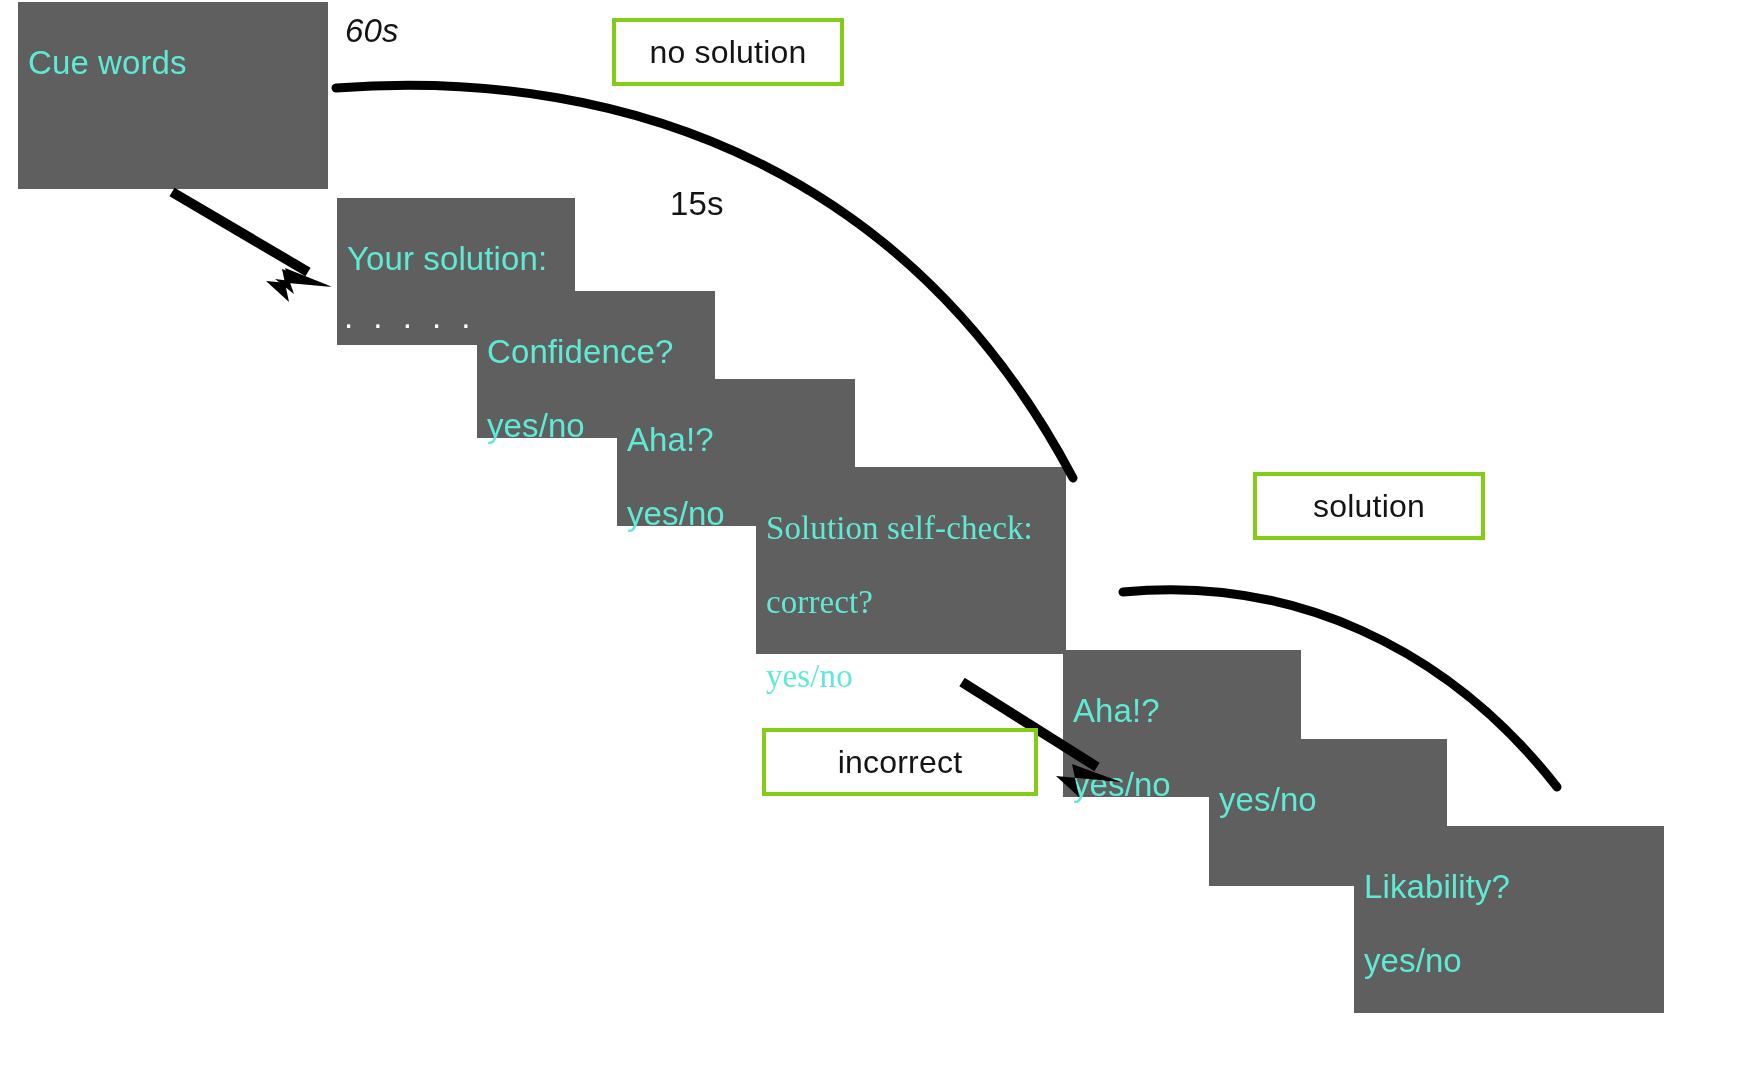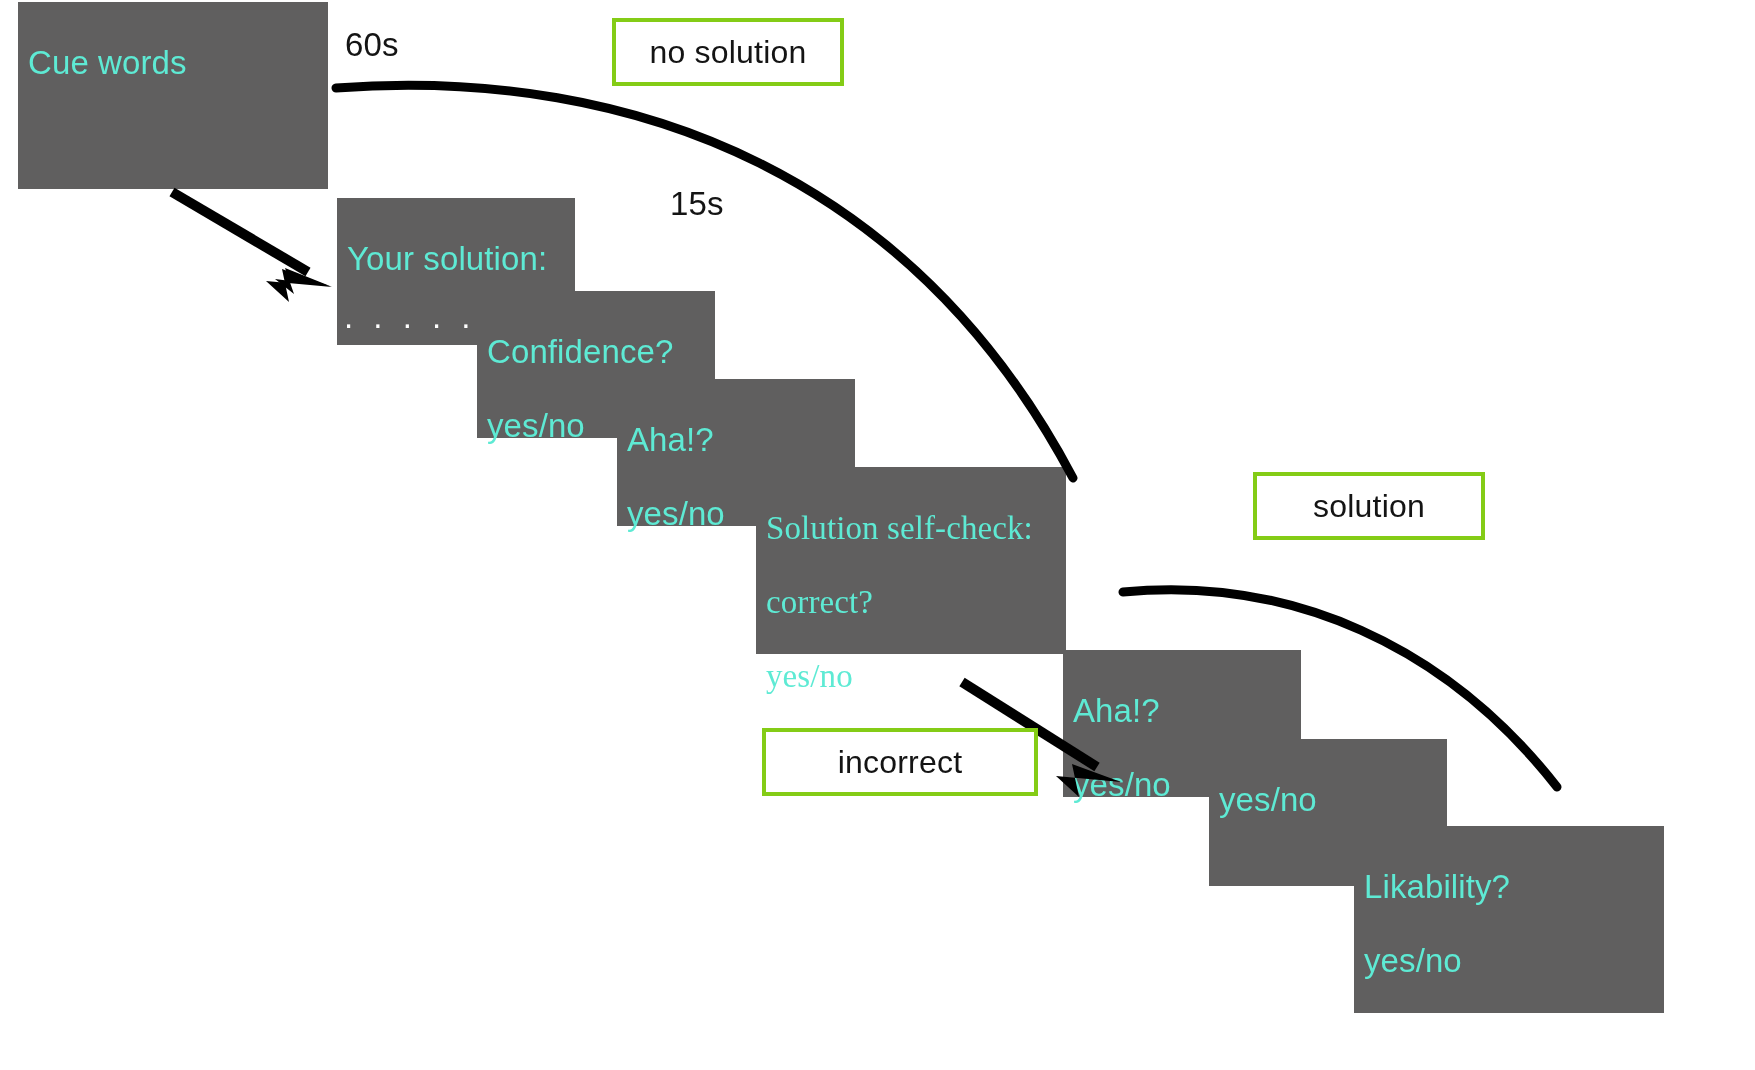--- a/index.html
+++ b/index.html
@@ -102,21 +102,21 @@
 
   <div class="screen" style="left:1209px; top:739px; width:238px; height:147px; z-index:7;">
     <span class="line">yes/no</span>
   </div>
 
   <div class="screen" style="left:1354px; top:826px; width:310px; height:187px; z-index:8;">
     <span class="line">Likability?</span>
     <span class="line">yes/no</span>
   </div>
 
-  <div class="timer" style="left:345px; top:26px; z-index:9;">60s</div>
+  <div class="timer" style="left:345px; top:12px; z-index:9;font-style:italic;">60s</div>
   <div class="timer" style="left:670px; top:185px; z-index:9;">15s</div>
 
   <svg class="overlay" viewBox="0 0 1755 1070" xmlns="http://www.w3.org/2000/svg" style="z-index:10;">
 
     <path d="M 336 88 C 640 66, 915 180, 1073 478" fill="none" stroke="#000000" stroke-width="9" stroke-linecap="round"></path>
 
     <g>
       <line x1="172" y1="192" x2="308" y2="272" stroke="#000000" stroke-width="10" stroke-linecap="butt"></line>
       <polygon points="330,286 285,268 294,294 275,279" fill="#000000"></polygon>
       <polygon points="332,287 282,269 289,302 266,281" fill="#000000"></polygon>

